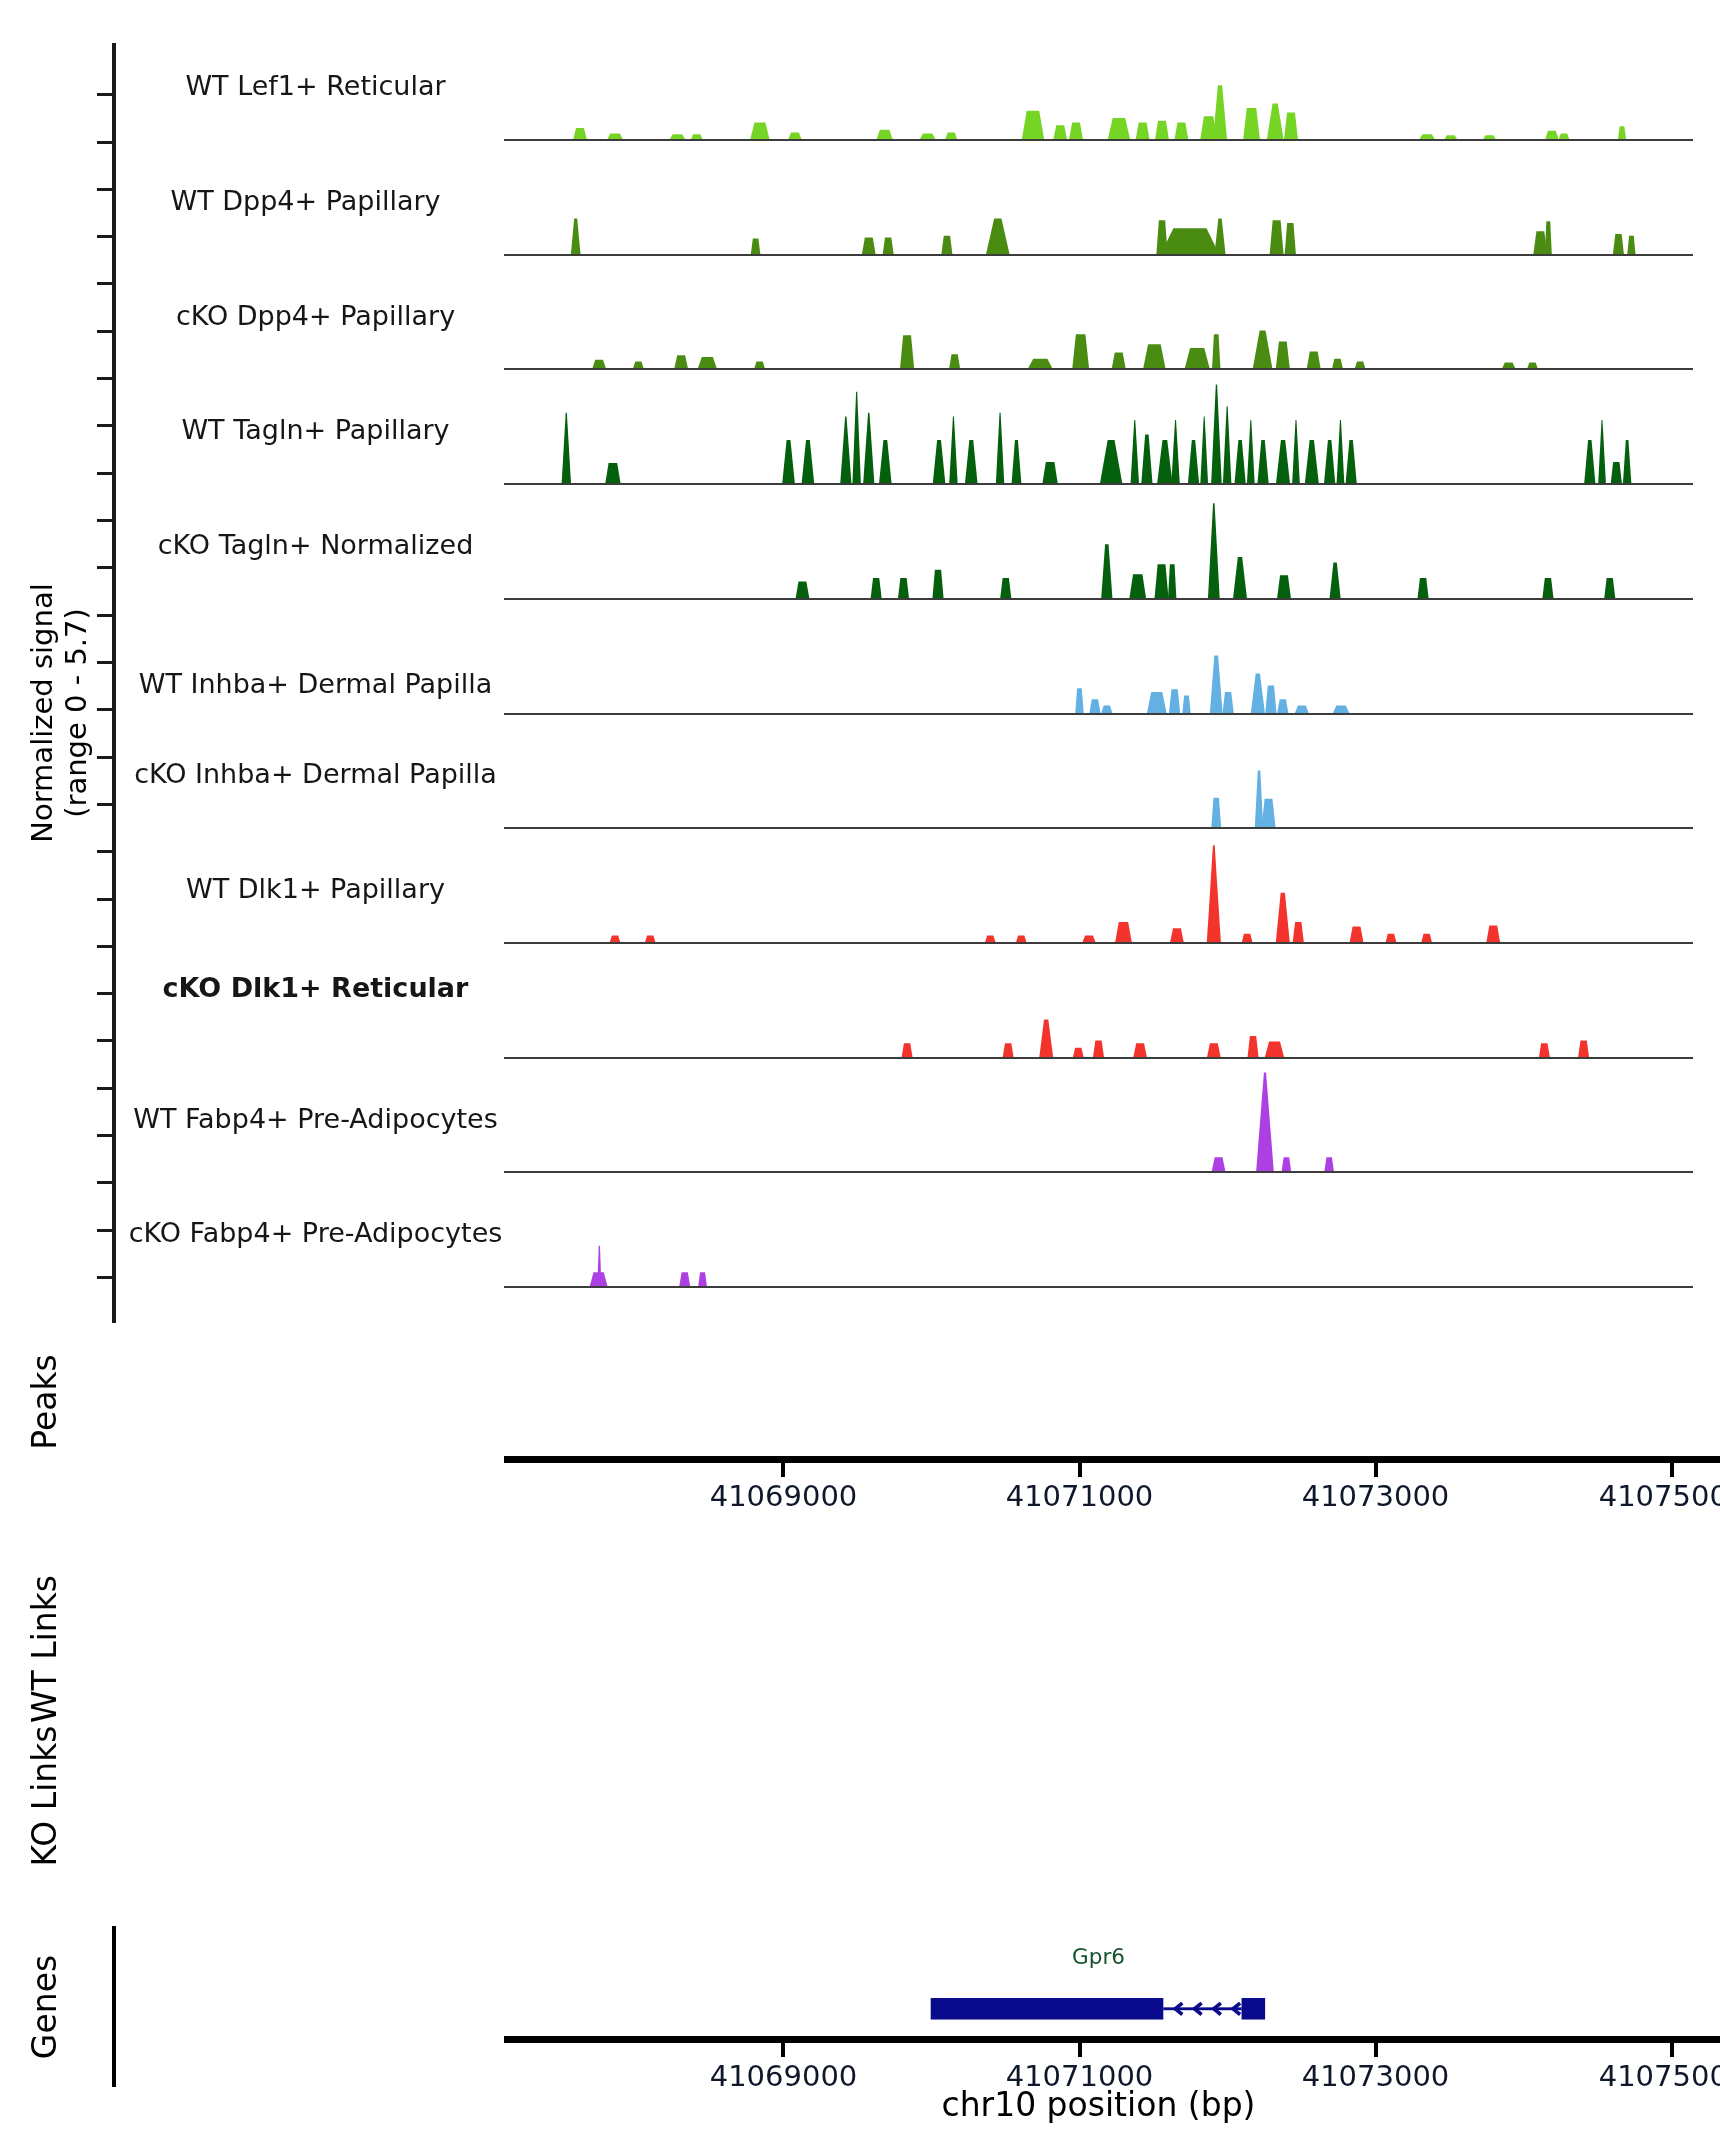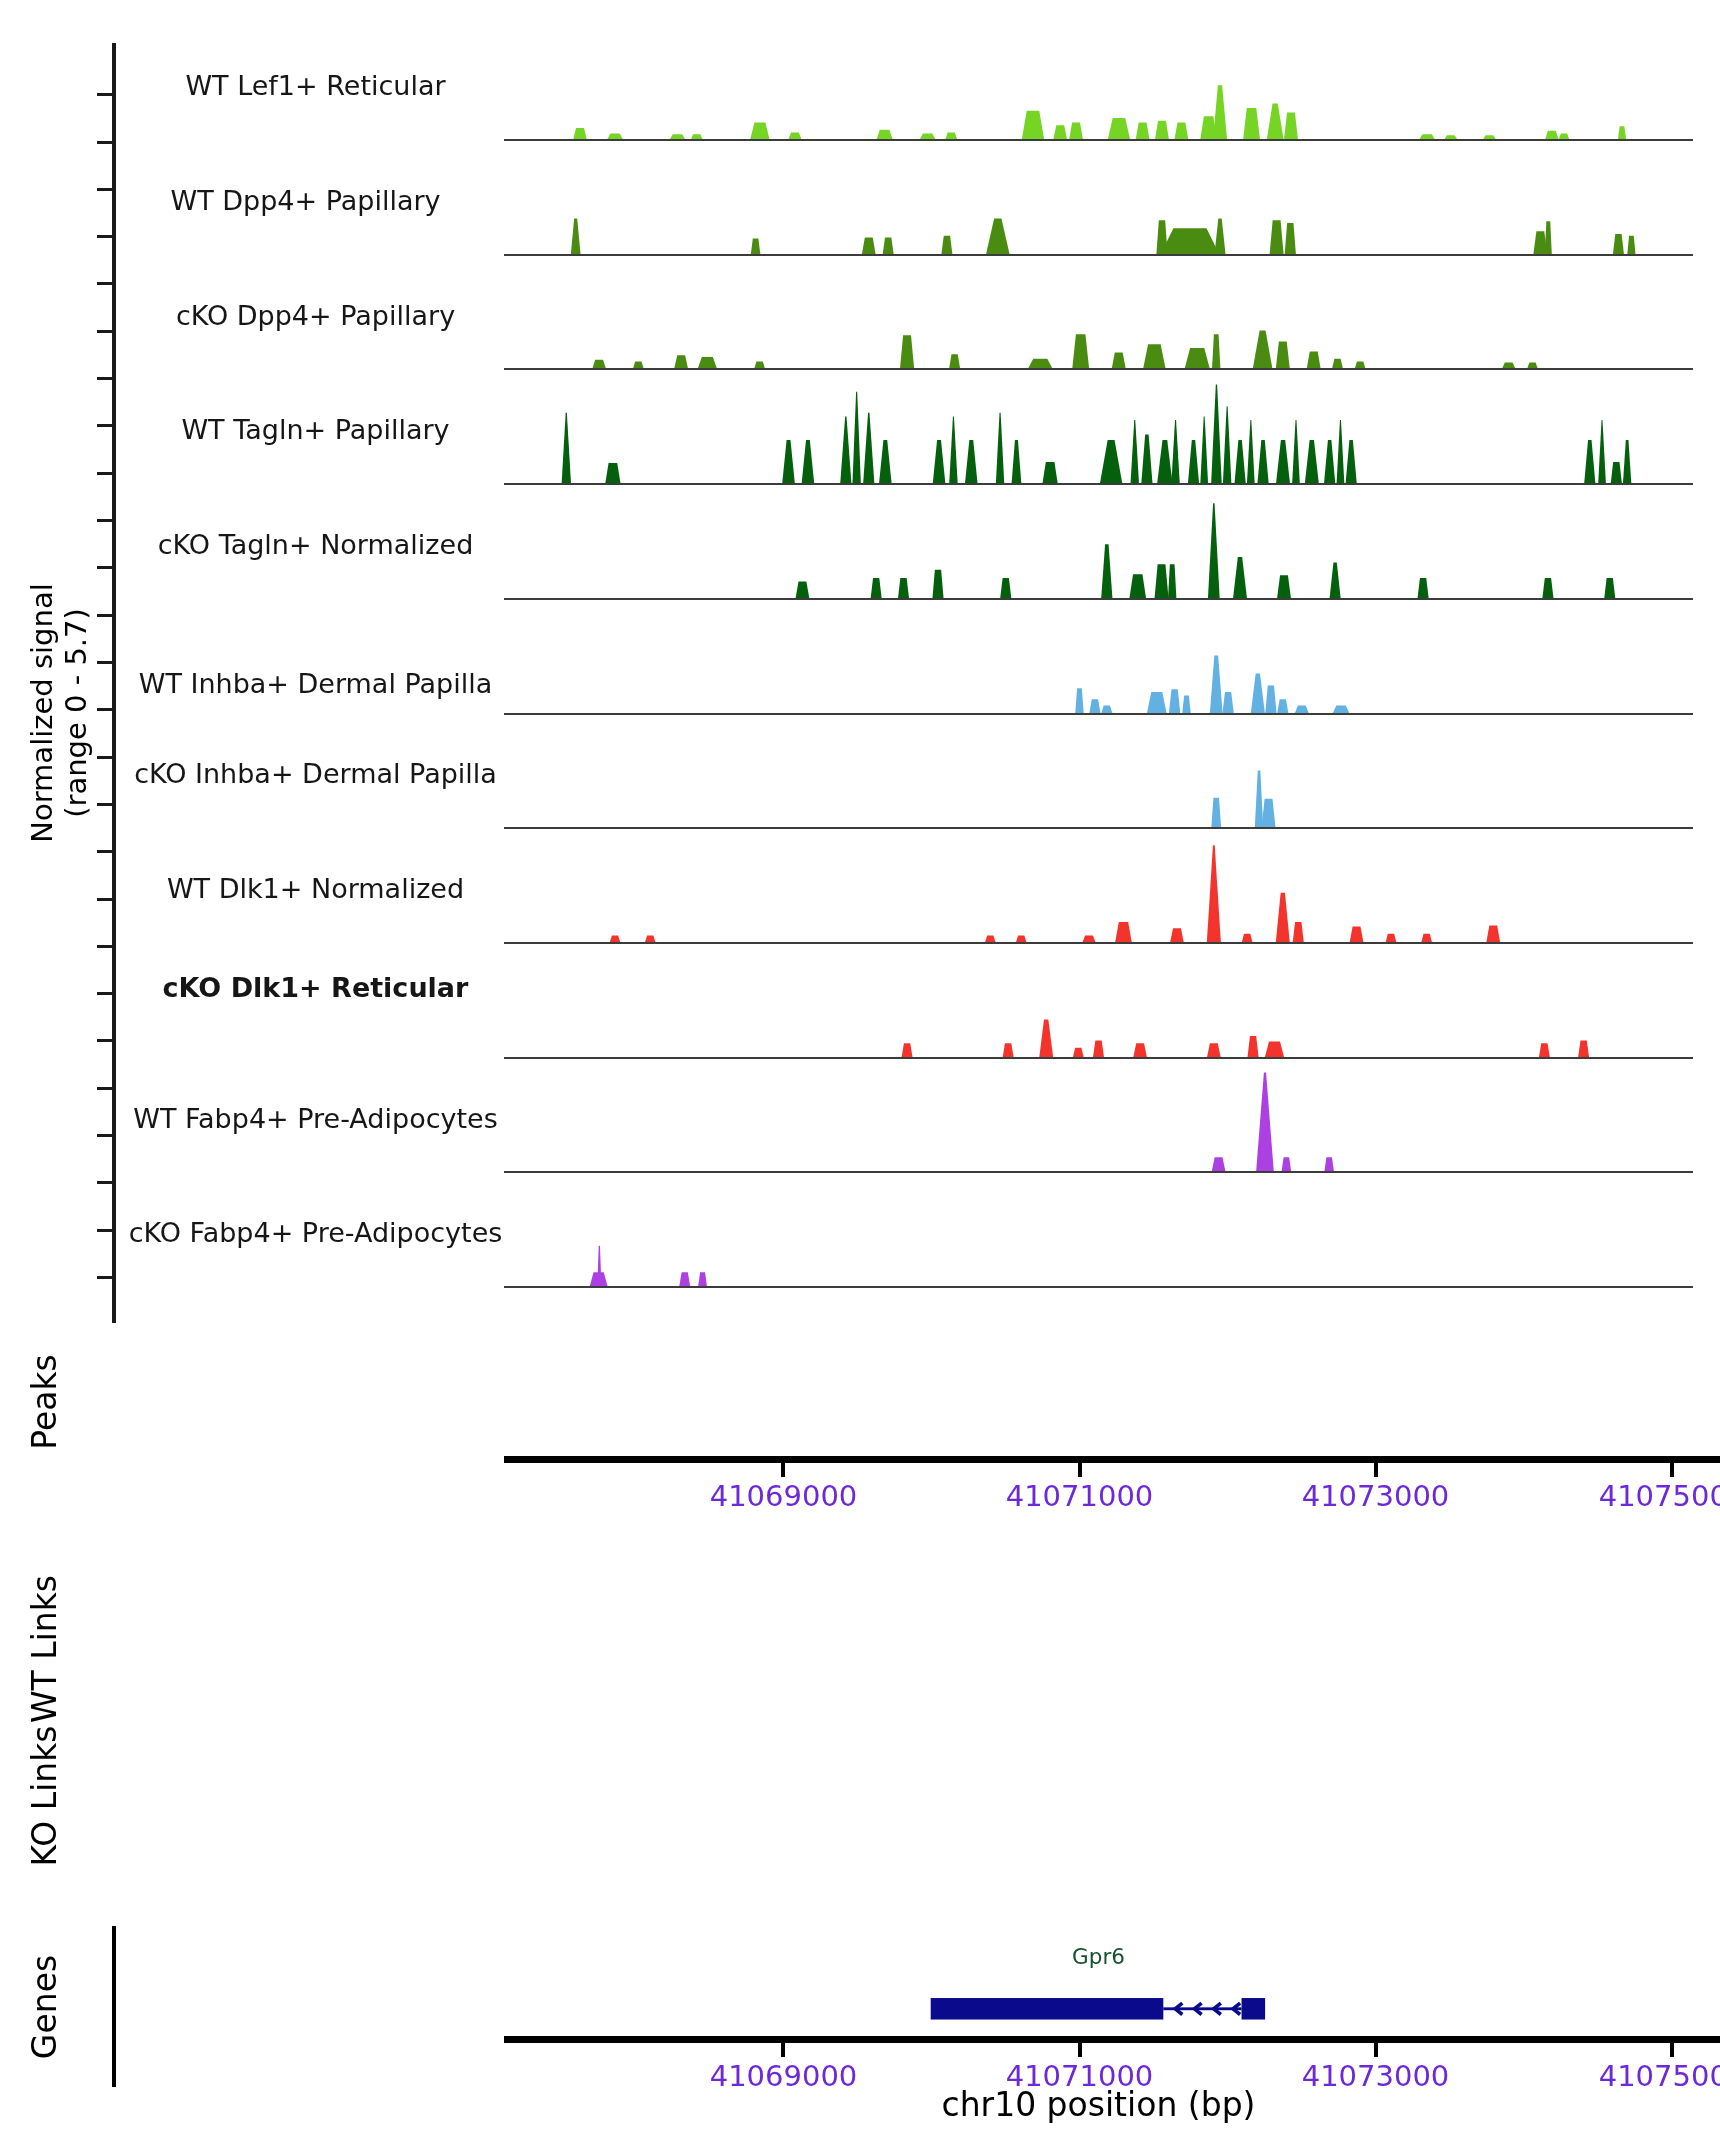--- a/index.html
+++ b/index.html
@@ -23,21 +23,21 @@
   .track-svg{display:block;}
   .track-label{
     width:459px;text-align:center;font-size:27px;color:#161616;
     line-height:32px;
   }
   
   .gx-bar{background:#000;height:6.5px;}
   .gx-tick{width:3.6px;height:15px;background:#000;}
   .gx-ticklabel{
     width:201px;margin-left:-100px;text-align:center;
-    font-size:29px;color:#6d28d9;line-height:32px;
+    font-size:29px;color:#0f172a;line-height:32px;
   }
   #x-axis-title{
     width:645px;margin-left:-323px;text-align:center;
     font-size:33px;color:#000;
   }
   
   #genes-axis-line{left:112px;top:1926px;width:3.6px;height:161px;background:#000;}
   .gene-name{
     width:287px;margin-left:-143px;text-align:center;
     font-size:21.5px;color:#14532d;
@@ -247,21 +247,21 @@
     <div class="abs">
       <div class="abs track-label" style="left: 86px; top: 758px;">cKO Inhba+ Dermal Papilla</div>
       <svg class="track-svg abs" style="position:absolute;left:504px;top:721px;" width="1189" height="108" viewBox="0 0 1659 150">
         <polygon points="986.8,150.0 989.9,106.8 997.6,106.8 1000.7,150.0" fill="#63b0e3"></polygon>
         <polygon points="1047.5,150.0 1051.7,68.6 1055.3,68.6 1059.4,150.0" fill="#63b0e3"></polygon>
         <polygon points="1056.8,150.0 1061.3,108.0 1072.2,108.0 1076.7,150.0" fill="#63b0e3"></polygon>
       </svg>
       <div class="abs track-baseline" style="left: 504px; width: 1189px; top: 827px;"></div>
     </div>
     <div class="abs">
-      <div class="abs track-label" style="left: 86px; top: 873px;">WT Dlk1+ Normalized</div>
+      <div class="abs track-label" style="left: 86px; top: 873px;">WT Dlk1+ Papillary</div>
       <svg class="track-svg abs" style="position:absolute;left:504px;top:836px;" width="1189" height="108" viewBox="0 0 1659 150">
         <polygon points="147.0,150.0 150.6,138.6 159.3,138.6 162.9,150.0" fill="#f3342c"></polygon>
         <polygon points="196.1,150.0 199.7,138.6 208.4,138.6 212.0,150.0" fill="#f3342c"></polygon>
         <polygon points="670.6,150.0 674.2,138.6 682.9,138.6 686.5,150.0" fill="#f3342c"></polygon>
         <polygon points="713.7,150.0 717.3,138.6 726.0,138.6 729.6,150.0" fill="#f3342c"></polygon>
         <polygon points="806.3,150.0 810.8,138.6 821.7,138.6 826.2,150.0" fill="#f3342c"></polygon>
         <polygon points="852.4,150.0 857.8,119.5 870.9,119.5 876.3,150.0" fill="#f3342c"></polygon>
         <polygon points="929.0,150.0 933.5,128.4 944.5,128.4 948.9,150.0" fill="#f3342c"></polygon>
         <polygon points="980.5,150.0 989.2,12.6 991.6,12.6 1000.4,150.0" fill="#f3342c"></polygon>
         <polygon points="1028.9,150.0 1032.5,136.0 1041.3,136.0 1044.8,150.0" fill="#f3342c"></polygon>

